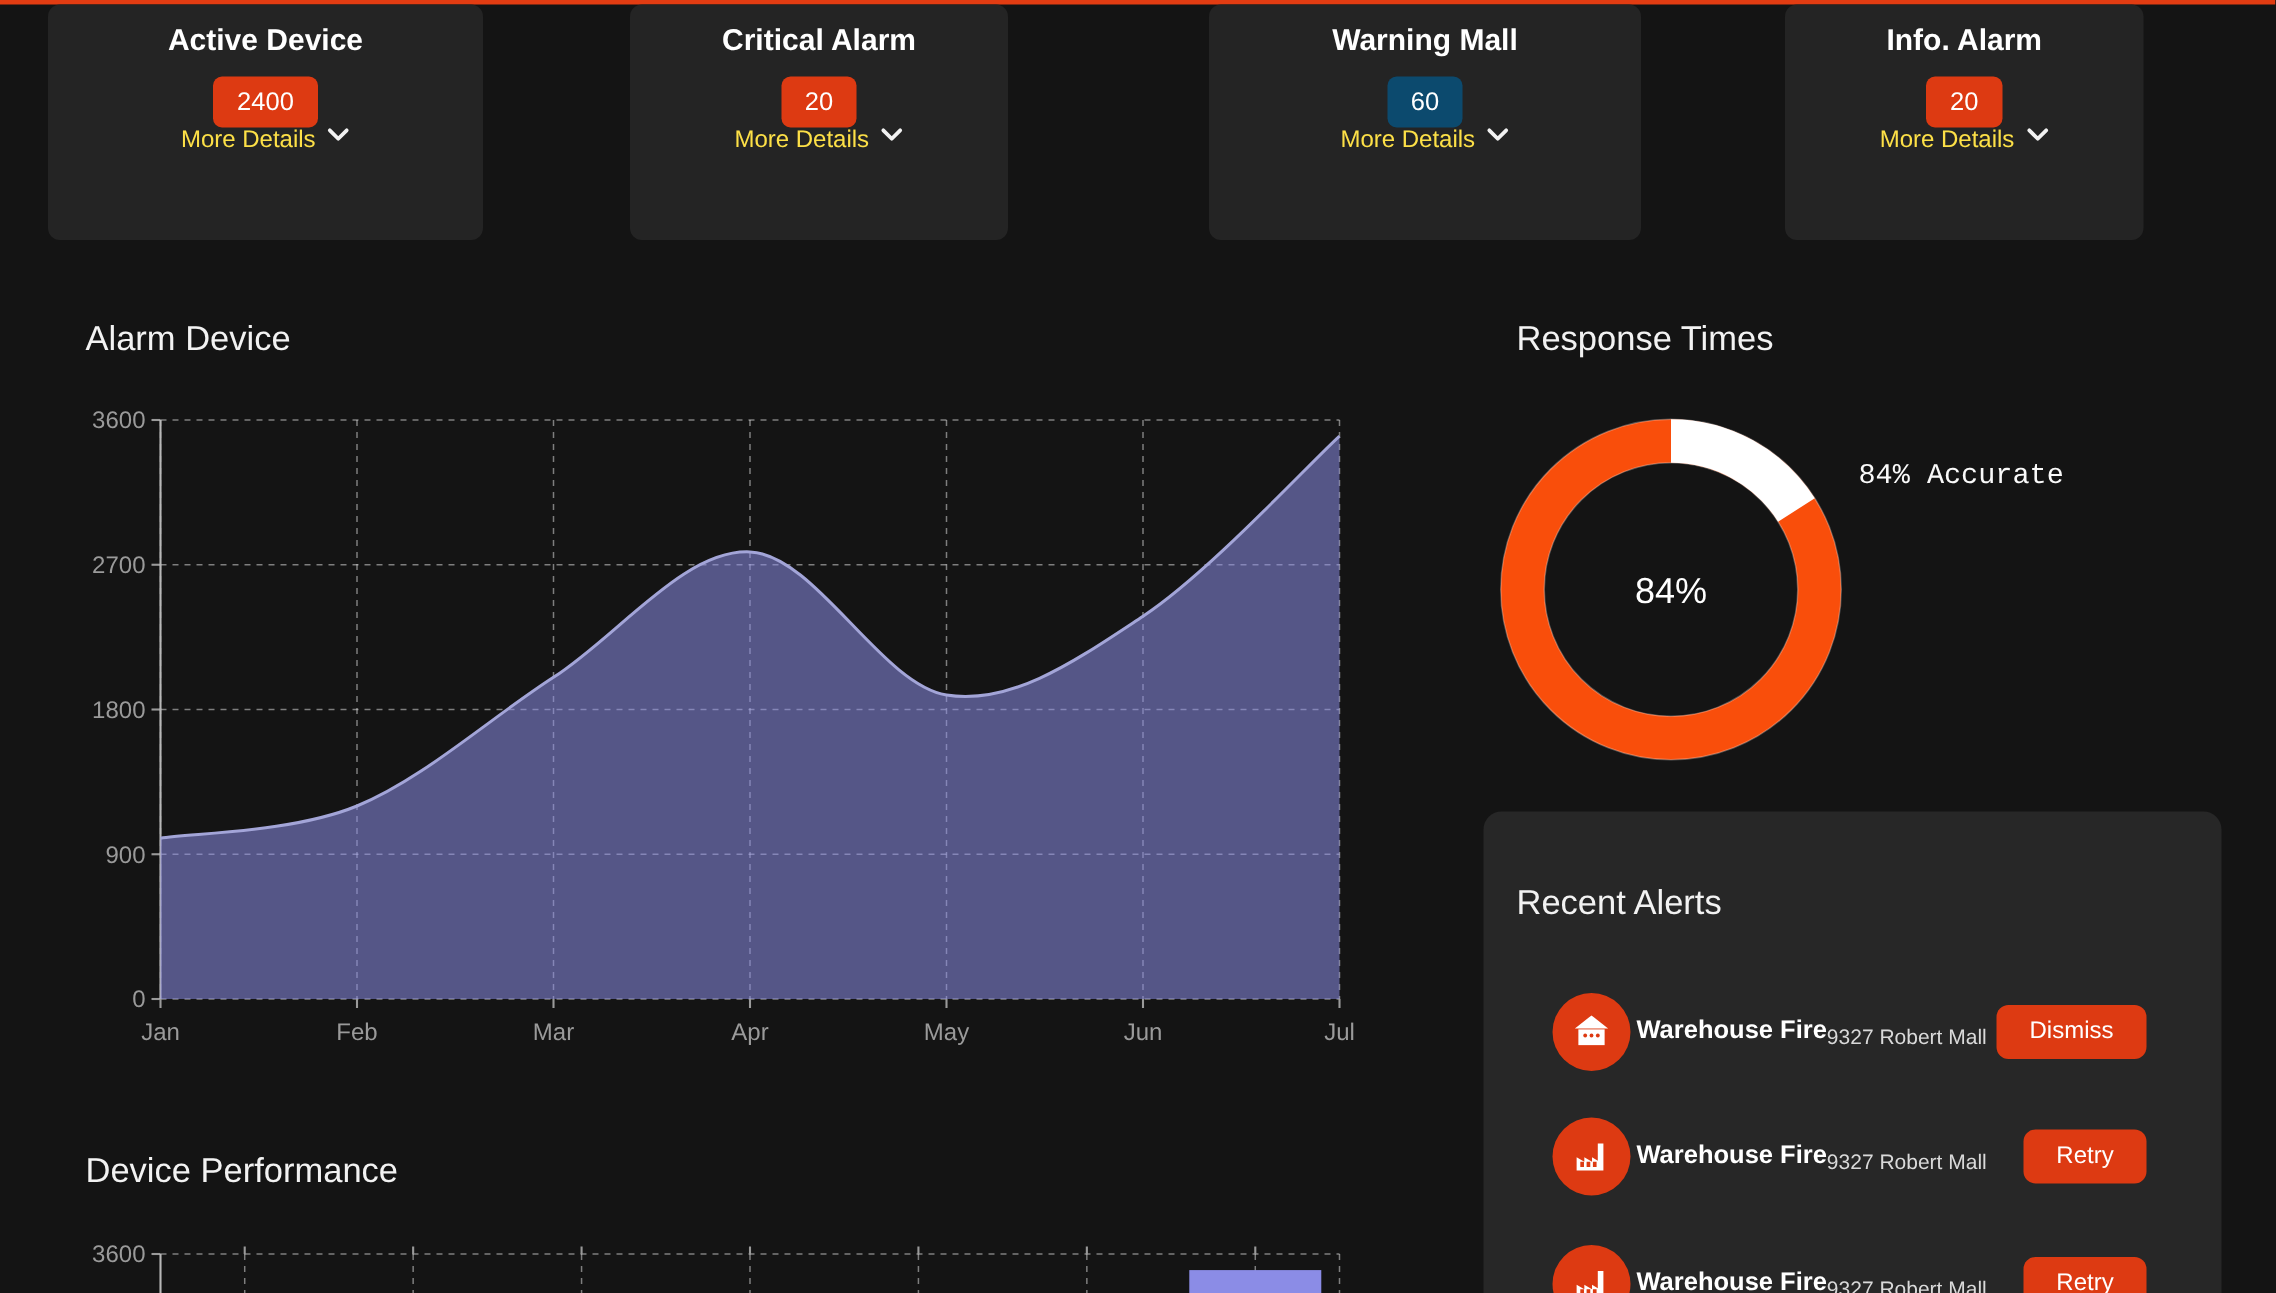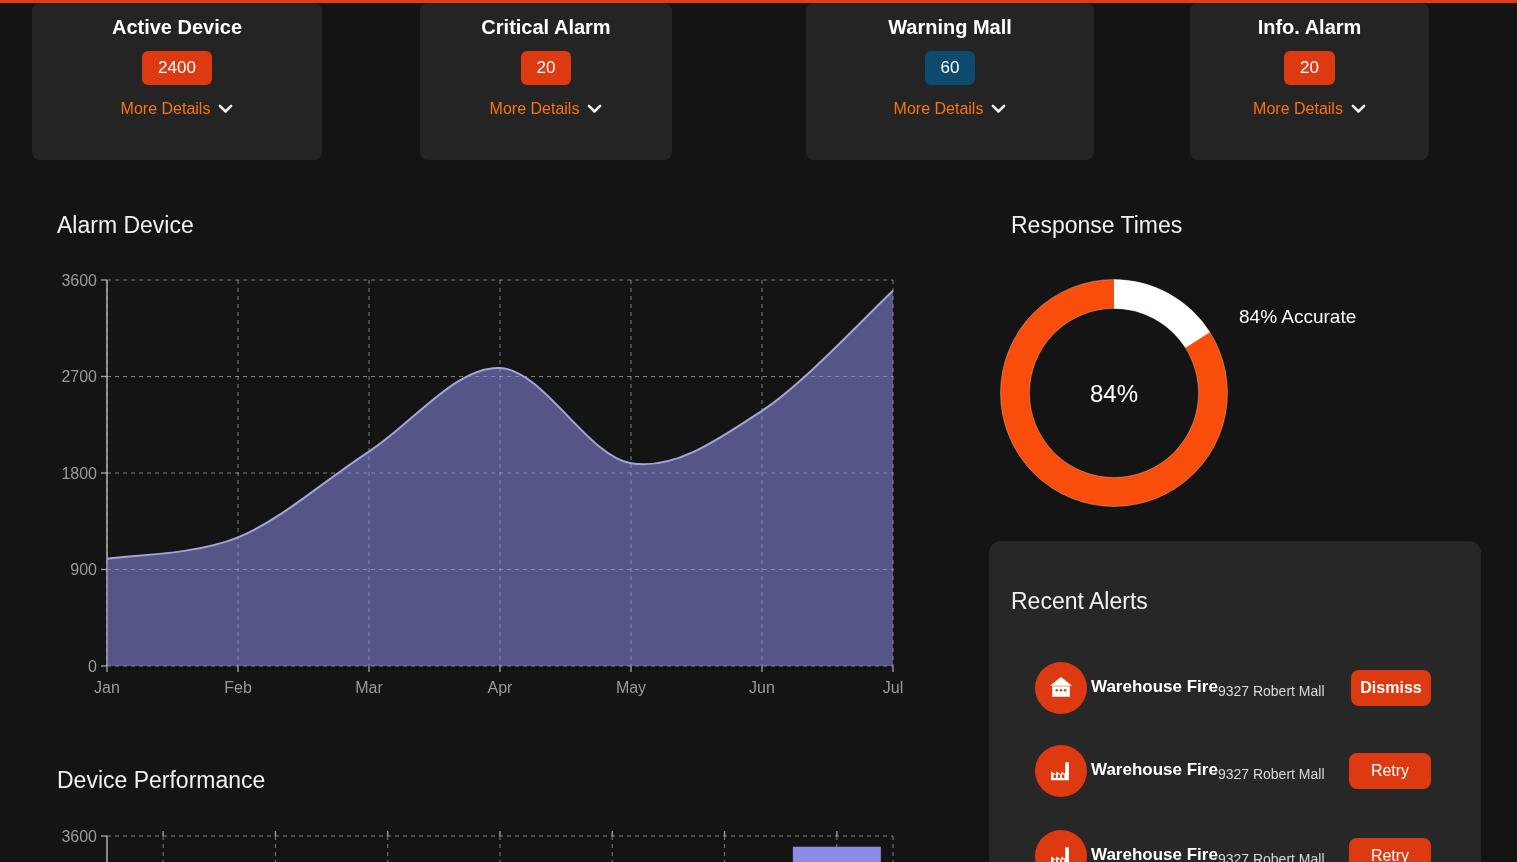--- a/index.html
+++ b/index.html
@@ -11,51 +11,51 @@
   .topbar{position:absolute;top:0;left:0;width:100%;height:3px;}
   
   .stat-card{position:absolute;top:3px;height:157px;background:#242424;border-radius:8px;
     display:flex;flex-direction:column;align-items:center;}
   .stat-card.c1{left:32px;width:290px;}
   .stat-card.c2{left:420px;width:252px;}
   .stat-card.c3{left:806px;width:288px;}
   .stat-card.c4{left:1190px;width:239px;}
   .stat-title{margin-top:13px;font-size:20px;font-weight:700;color:#ffffff;}
   .stat-badge{margin-top:12px;color:#fff;font-size:17px;padding:7px 16px;border-radius:6px;line-height:1.2;}
-  .more{margin-top:15px;font-size:16px;color:#f97316;display:flex;align-items:center;gap:8px;cursor:pointer;}
+  .more{font-size:16px;color:#fde047;display:flex;gap:8px;cursor:pointer;}
   .more svg{display:block;}
   
   .section-title{position:absolute;font-size:23px;font-weight:500;color:#f2f2f2;}
   #alarm-trends-title{left:57px;top:212px;}
   #response-times-title{left:1011px;top:212px;}
   #device-performance-title{left:57px;top:767px;}
   
   svg{position:absolute;overflow:visible;}
   #alarm-chart{left:37px;top:258px;}
   #device-chart{left:37px;top:824px;}
   #donut-chart{left:1000px;top:279px;}
   .grid{stroke:#e8e8e8;stroke-opacity:.5;stroke-width:1;stroke-dasharray:4 4;fill:none;}
   .axis{stroke:#b8b8b8;stroke-width:1.4;}
   .tick{stroke:#9a9a9a;stroke-width:1.4;}
   .axlbl{fill:#9a9a9a;font-size:16px;font-family:"Liberation Sans",sans-serif;}
   .donut-center{fill:#ffffff;font-size:24px;font-family:"Liberation Sans",sans-serif;text-anchor:middle;}
-  #donut-annotation{position:absolute;left:1239px;top:306px;font-size:19px;color:#fafafa;}
+  #donut-annotation{position:absolute;left:1239px;top:306px;font-size:19px;color:#fafafa;font-family:Liberation Mono, monospace;}
   
   .alerts-panel{position:absolute;left:989px;top:541px;width:492px;height:345px;
     background:#272727;border-radius:12px;}
   .alerts-title{position:absolute;left:22px;top:47px;font-size:23px;font-weight:500;color:#f2f2f2;}
   .alert-row{position:absolute;left:46px;right:50px;height:52px;display:flex;align-items:center;}
   .alert-icon{width:52px;height:52px;border-radius:50%;flex:0 0 auto;
     display:flex;align-items:center;justify-content:center;}
   .alert-text{margin-left:4px;display:flex;flex-direction:row;}
   .alert-title{font-size:17px;font-weight:700;color:#ffffff;}
   .alert-sub{font-size:14px;color:#d9d9d9;margin-top:6px;}
   .alert-btn{margin-left:auto;border:none;color:#fff;font-size:16px;border-radius:8px;
     padding:9px 0;text-align:center;cursor:pointer;font-family:"Liberation Sans",sans-serif;}
-  .btn-w100{width:80px;font-weight:bold;}
+  .btn-w100{width:100px;}
   .btn-w82{width:82px;}
 </style>
 </head>
 <body>
 
 <div class="topbar" style="background: rgb(226, 60, 18);"></div>
 
 <div class="stat-card c1">
   <div class="stat-title">Active Device</div>
   <div class="stat-badge" style="background: rgb(221, 58, 18);">2400</div>

